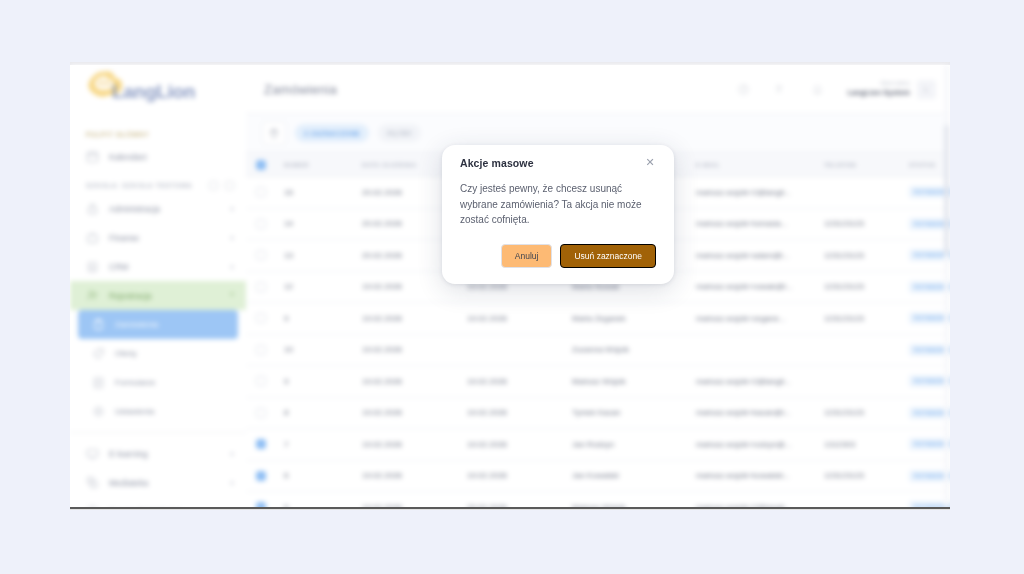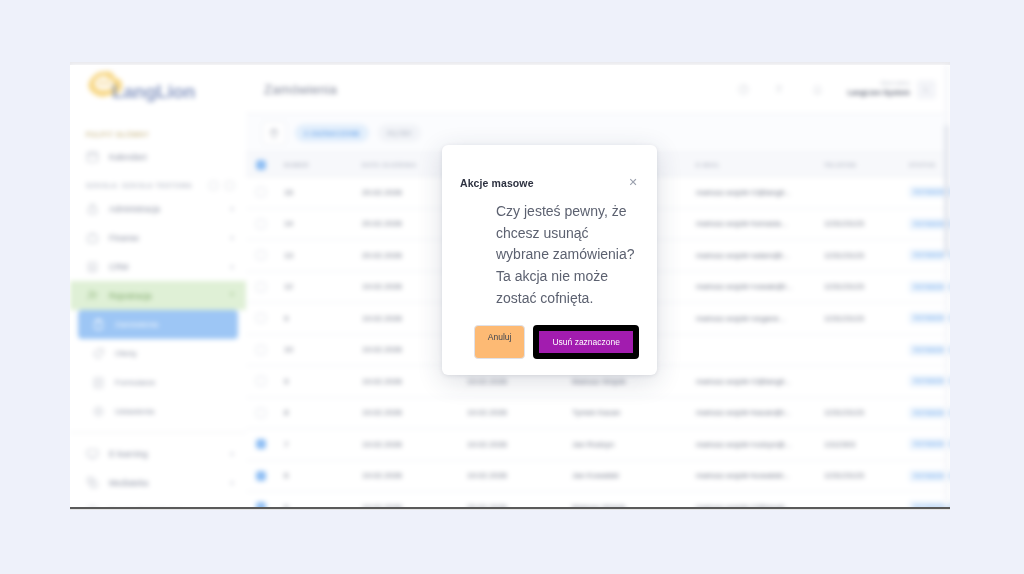--- a/index.html
+++ b/index.html
@@ -181,46 +181,46 @@
   }
   .scrollthumb {
     position: absolute; right: 1px; top: 60px; width: 5px; height: 130px;
     background: #e3e6ee; border-radius: 3px;
   }
 
   
   .modal {
     position: absolute;
     left: 372px; top: 83px;
-    width: 215px;
+    width: 232px;
     background: #ffffff;
-    border-radius: 6px;
+    border-radius: 13px;
     box-shadow: 0 6px 26px rgba(40,50,80,.16), 0 1px 4px rgba(40,50,80,.10);
-    padding: 32px 18px 16px 18px;
+    padding: 12px 18px 16px 18px;
     box-sizing: border-box;
   }
   .modal-head { display: flex; align-items: flex-start; justify-content: space-between; }
   .modal-title { font-size: 10.5px; font-weight: bold; color: #2d3140; letter-spacing: .1px; }
   .modal-close {
     font-size: 11px; color: #9aa0ad; line-height: 1;
     width: 12px; height: 12px; text-align: center;
   }
   .modal-body {
     margin-top: 12px;
-    font-size: 14px; line-height: 1.55; color: #5c6170; margin-left: 36px;
+    font-size: 10px; line-height: 1.55; color: #5c6170;
   }
   .modal-actions {
     margin-top: 16px; display: flex; justify-content: flex-end; gap: 8px;
   }
   .btn {
     font-size: 8.5px; border-radius: 4px; padding: 6px 13px;
     box-sizing: border-box; white-space: nowrap;
   }
   .btn-cancel { border: 1px solid #dfe1e8; background: #fdba74; color: #40454f; }
-  .btn-danger { background: #a21caf; color: #ffffff; border: 6px solid #000000; }
+  .btn-danger { background: #a16207; color: #ffffff; border: 1px solid #000000; }
 </style>
 </head>
 <body>
 
 <div id="root">
 
   <div class="window">
     <div class="window-topline"></div>
 
     <div class="app">

